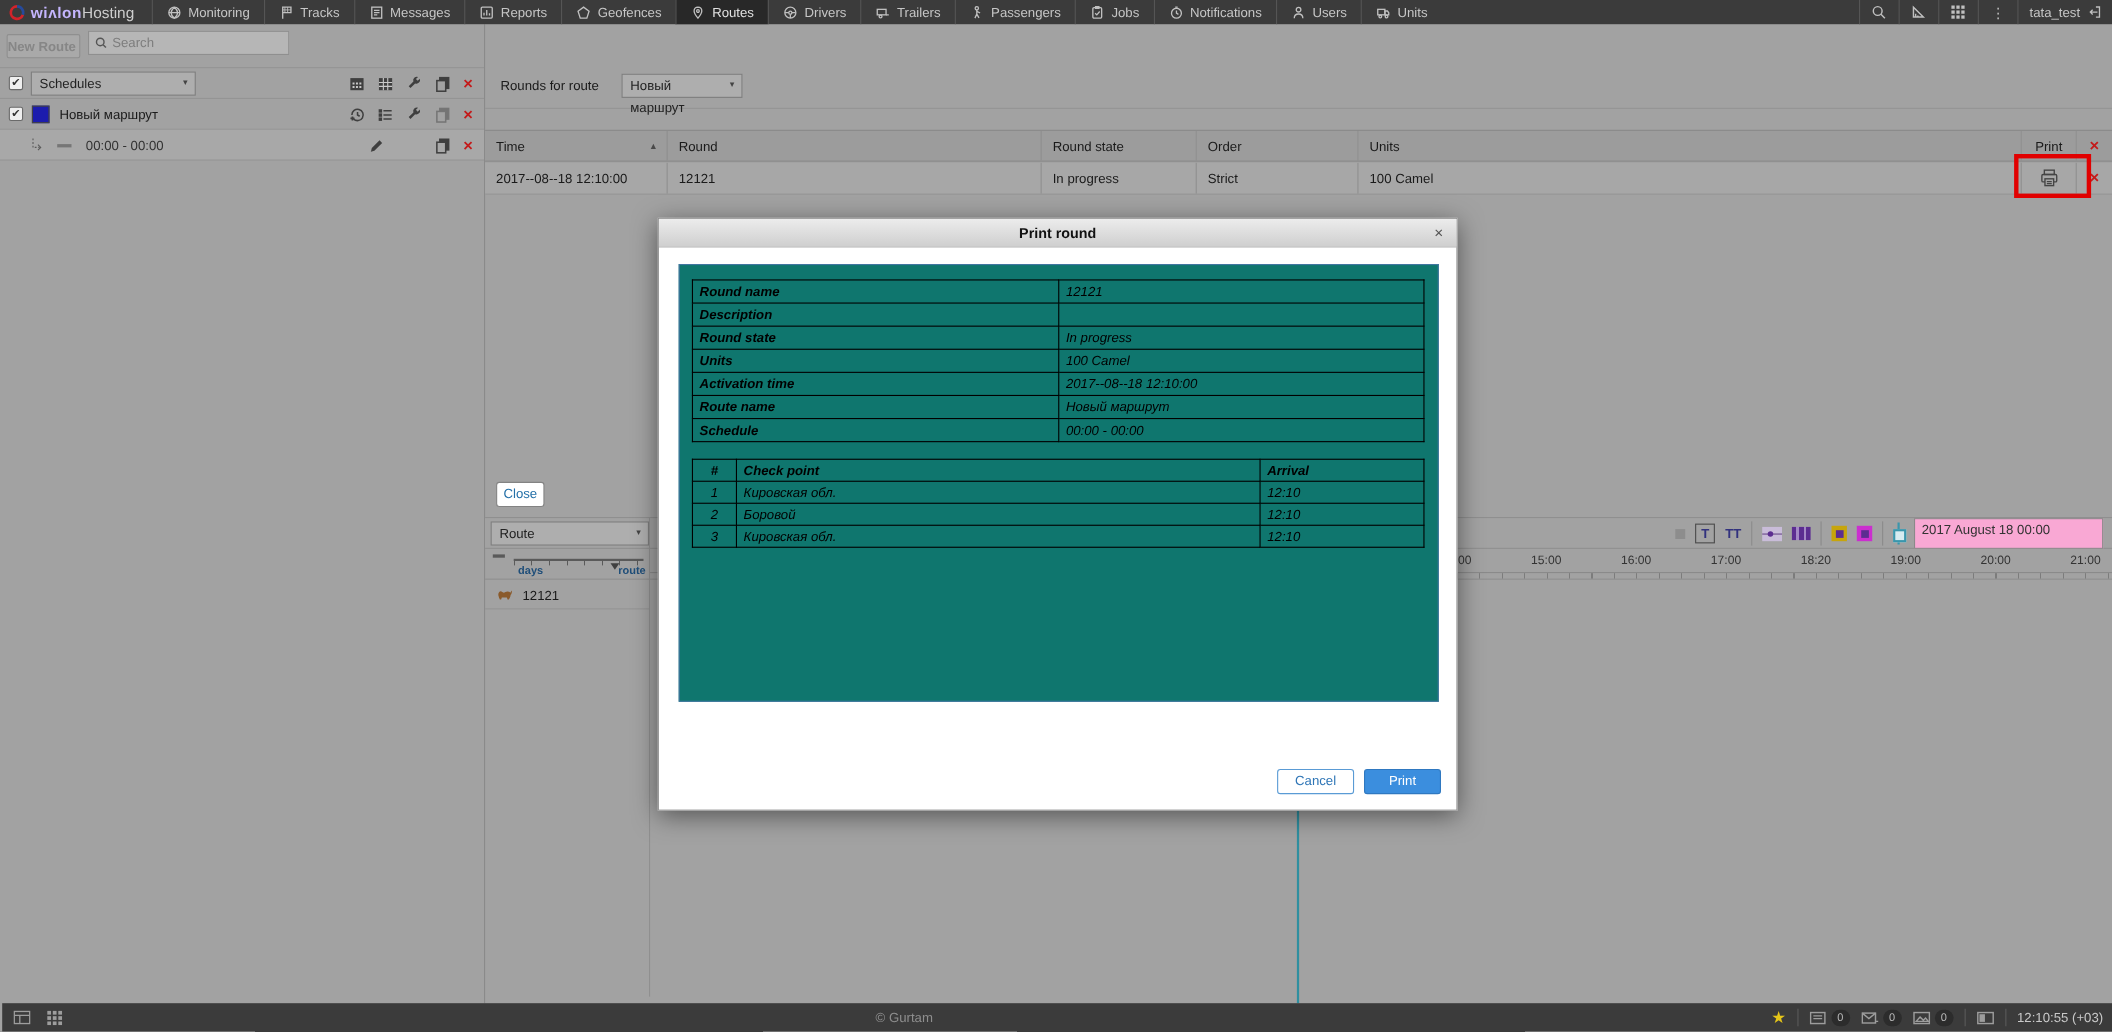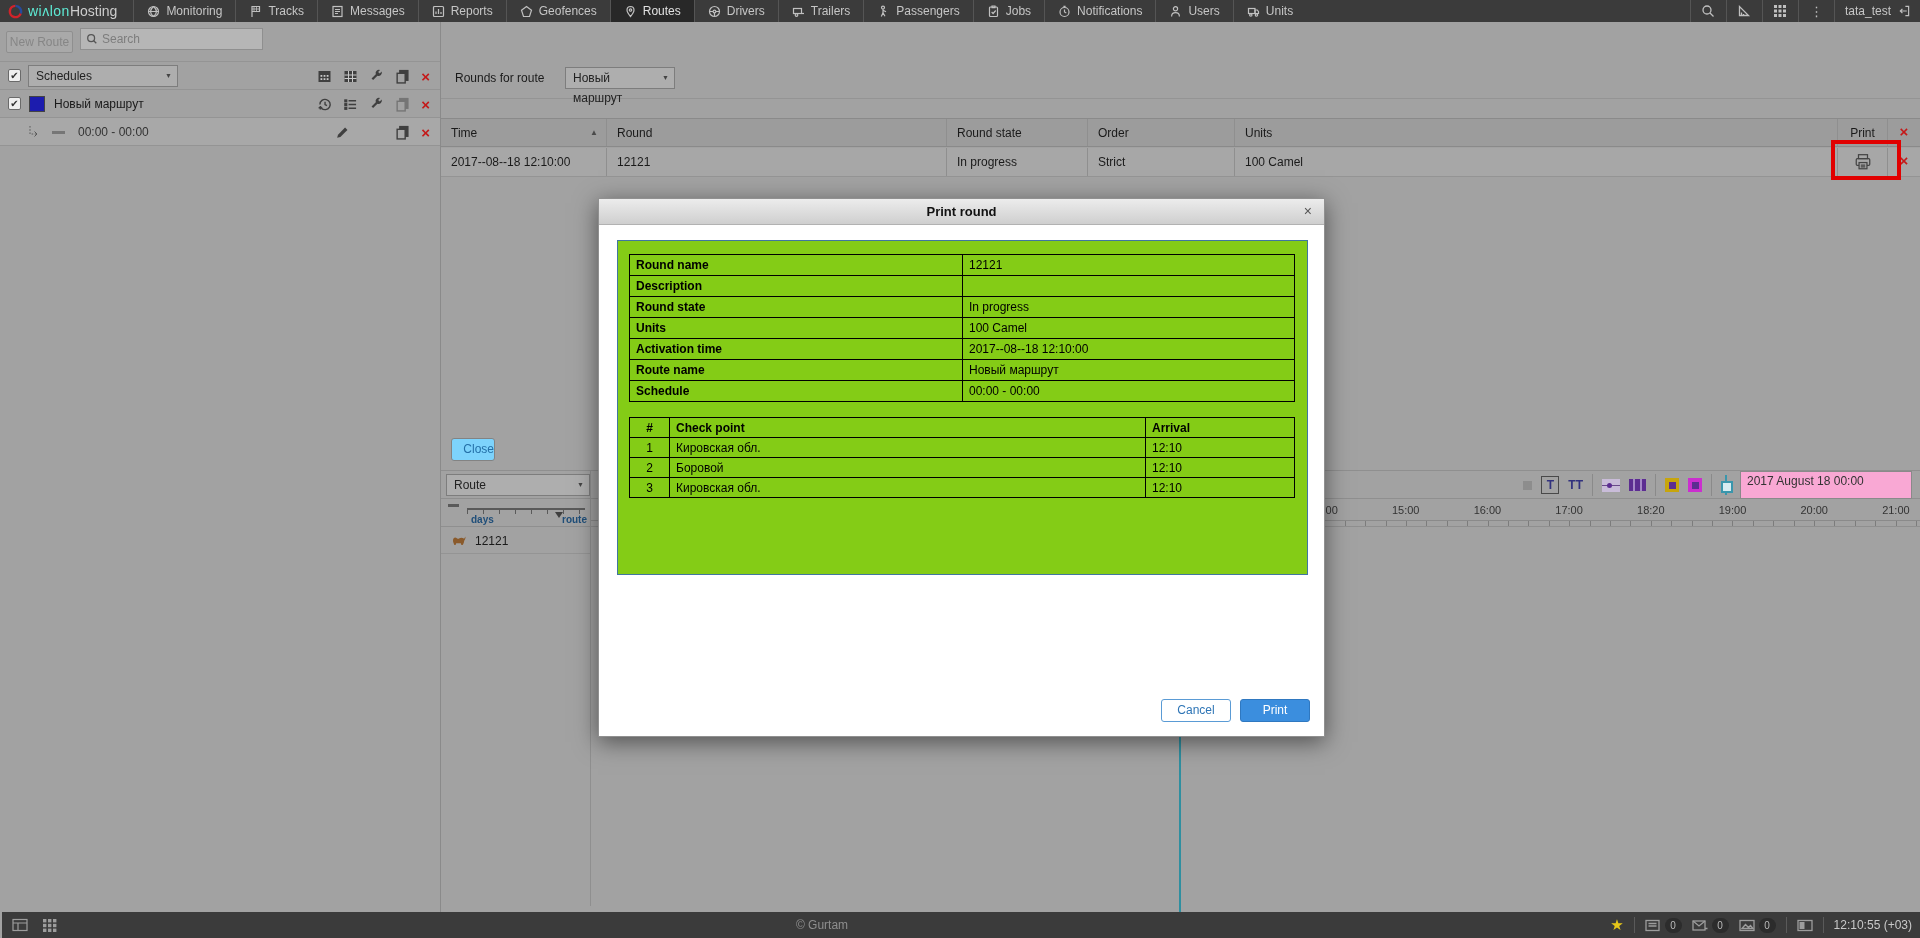--- a/index.html
+++ b/index.html
@@ -4,39 +4,39 @@
 <style>
   * { margin:0; padding:0; box-sizing:border-box; }
   html,body { background:#8f8f8f; }
   #app { position:relative; width:1920px; height:938px; background:#a2a2a2;
          font-family:"Liberation Sans", sans-serif; font-size:12px; color:#1a1a1a; overflow:hidden; }
 
   
   .navbar { position:absolute; top:0; left:0; width:1920px; height:22px; background:#3b3b3b;
             display:flex; align-items:stretch; z-index:6; }
   .brand { display:flex; align-items:center; gap:5px; padding:0 16px 0 8px; }
-  .brand-name { color:#5eead4; font-weight:normal; font-size:14px; letter-spacing:.5px;margin-top:24px; }
+  .brand-name { color:#c4b5fd; font-weight:bold; font-size:14px; letter-spacing:.5px;margin-top:24px; }
   .brand-suffix { color:#cdcdcd; font-weight:normal; font-size:14px; }
   .nav-item { display:flex; align-items:center; gap:6px; padding:0 13px; color:#c6c6c6;
               border-left:1px solid #555; cursor:default; }
   .nav-item.active { background:#282828; color:#e0e0e0; }
   .nav-item svg { width:13px; height:13px; stroke:#c0c0c0; fill:none; stroke-width:1.2; }
   .nav-spacer { flex:1; }
   .nav-iconbtn { width:36px; display:flex; align-items:center; justify-content:center;
                  border-left:1px solid #555; color:#c6c6c6; }
   .nav-iconbtn svg { width:14px; height:14px; stroke:#c0c0c0; fill:none; stroke-width:1.3; }
   .kebab { font-size:13px; color:#c0c0c0; }
   .user-box { display:flex; align-items:center; gap:7px; padding:0 10px; border-left:1px solid #555; color:#c6c6c6; }
 
   
   .sidebar { position:absolute; top:22px; left:0; width:441px; bottom:26px; background:#a2a2a2;
              border-right:1px solid #8a8a8a; }
   .sidebar-top { position:relative; height:40px; border-bottom:1px solid #949494; }
   .btn-gray { position:absolute; left:6px; top:9px; width:67px; height:22px; background:#a9a9a9;
-              border:1px solid #8f8f8f; border-radius:2px; color:#868686; text-align:center; line-height:20px; }
+              border:1px solid #8f8f8f; border-radius:2px; color:#868686; text-align:left; line-height:20px;font-weight:bold; }
   .search-box { position:absolute; left:80px; top:6px; width:183px; height:22px; background:#b6b6b6;
                 border:1px solid #8f8f8f; display:flex; align-items:center; padding:0 5px; gap:4px; }
   .search-box svg { width:12px; height:12px; stroke:#555; fill:none; stroke-width:1.5; flex:0 0 auto; }
   .search-box input { border:none; background:transparent; outline:none; width:100%;
                       font:12px "Liberation Sans",sans-serif; color:#333; }
   .search-box input::placeholder { color:#7d7d7d; }
   .s-row { position:relative; height:28px; border-bottom:1px solid #949494; }
   .checkbox { position:absolute; left:8px; top:7px; width:13px; height:13px; background:#efefef;
               border:1px solid #6a6a6a; border-radius:2px; font-size:10px; line-height:11px; text-align:center; color:#333; }
   .checkbox::after { content:"✔"; }
@@ -69,22 +69,22 @@
   .cell { position:relative; padding:0 10px; line-height:28px; border-right:1px solid #8f8f8f;
           white-space:nowrap; overflow:hidden; }
   .c-time{width:166px;} .c-round{width:340px;} .c-state{width:141px;} .c-order{width:147px;}
   .c-units{width:603px;} .c-print{width:50px; text-align:center; padding:0;} .c-x{width:32px; border-right:none; text-align:center; padding:0;}
   .sort-asc { position:absolute; right:8px; top:0; font-size:8px; color:#4a4a4a; }
   .printer-btn { display:inline-block; margin-top:5px; }
   .annotation { position:absolute; left:1831px; top:140px; width:70px; height:40px;
                 border:4px solid #e10000; z-index:4; }
 
   
-  .btn-close { position:absolute; left:451px; top:438px; width:44px; height:23px; background:#7dd3fc;
-               border:1px solid #838383; border-radius:3px; color:#2470a8; text-align:right; line-height:21px; }
+  .btn-close { position:absolute; left:451px; top:438px; width:44px; height:23px; background:#ffffff;
+               border:1px solid #838383; border-radius:3px; color:#2470a8; text-align:center; line-height:21px; }
   .tl-toolbar { position:absolute; left:441px; top:470px; right:0; height:29px; background:#a2a2a2;
                 border-top:1px solid #8f8f8f; border-bottom:1px solid #8f8f8f; }
   .tl-right { position:absolute; right:8px; top:0; height:28px; display:flex; align-items:center; gap:9px; }
   .tl-div { width:1px; height:22px; background:#8a8a8a; }
   .ic-graysq { width:9px; height:9px; background:#8d8d8d; }
   .ic-tbox { width:18px; height:18px; border:1px solid #4a4a4a; color:#32327e; font-weight:bold;
              text-align:center; line-height:16px; }
   .ic-tt { color:#32327e; font-weight:bold; }
   .ic-dotline { position:relative; width:18px; height:13px; background:#c9bcd9; }
   .ic-dotline::before { content:""; position:absolute; left:0; right:0; top:6px; height:1px; background:#6a4a8a; }
@@ -120,21 +120,21 @@
                  display:flex; align-items:center; gap:8px; padding-left:9px; }
   .cursor-line { position:absolute; left:1179px; top:737px; width:2px; height:175px; background:#2f8fa0; }
 
   
   .modal { position:absolute; left:598px; top:198px; width:727px; height:539px; background:#fff;
            border:1px solid #909090; box-shadow:0 5px 22px rgba(0,0,0,.5); z-index:10; }
   .modal-title { position:relative; height:26px; background:linear-gradient(#ececec,#cfcfcf);
                  border-bottom:1px solid #b2b2b2; text-align:center; font-weight:bold; font-size:13px;
                  line-height:25px; color:#111; }
   .modal-close { position:absolute; right:12px; top:0; font-size:14px; color:#555; line-height:25px; font-weight:normal; }
-  .blue-box { position:absolute; left:18px; top:41px; width:691px; height:335px; border:1px solid #4176a0; background:#84cc16; }
+  .blue-box { position:absolute; left:18px; top:41px; width:691px; height:398px; border:1px solid #4176a0; background:#0f766e;font-style:italic; }
   table { border-collapse:collapse; table-layout:fixed; }
   .t-info { position:absolute; left:11px; top:13px; width:666px; }
   .t-info td { border:1px solid #000; height:21px; padding:0 6px; font-size:12px; color:#000; }
   .t-info td.k { width:333px; font-weight:bold; }
   .t-cp { position:absolute; left:11px; top:176px; width:666px; }
   .t-cp td, .t-cp th { border:1px solid #000; height:20px; padding:0 6px; font-size:12px; color:#000; text-align:left; }
   .t-cp .n { width:40px; text-align:center; }
   .t-cp .a { width:149px; }
   .btn-cancel { position:absolute; left:562px; top:500px; width:70px; height:23px; background:#fff;
                 border:1px solid #5a9bd5; border-radius:3px; color:#2e75b6; text-align:center; line-height:21px; }

